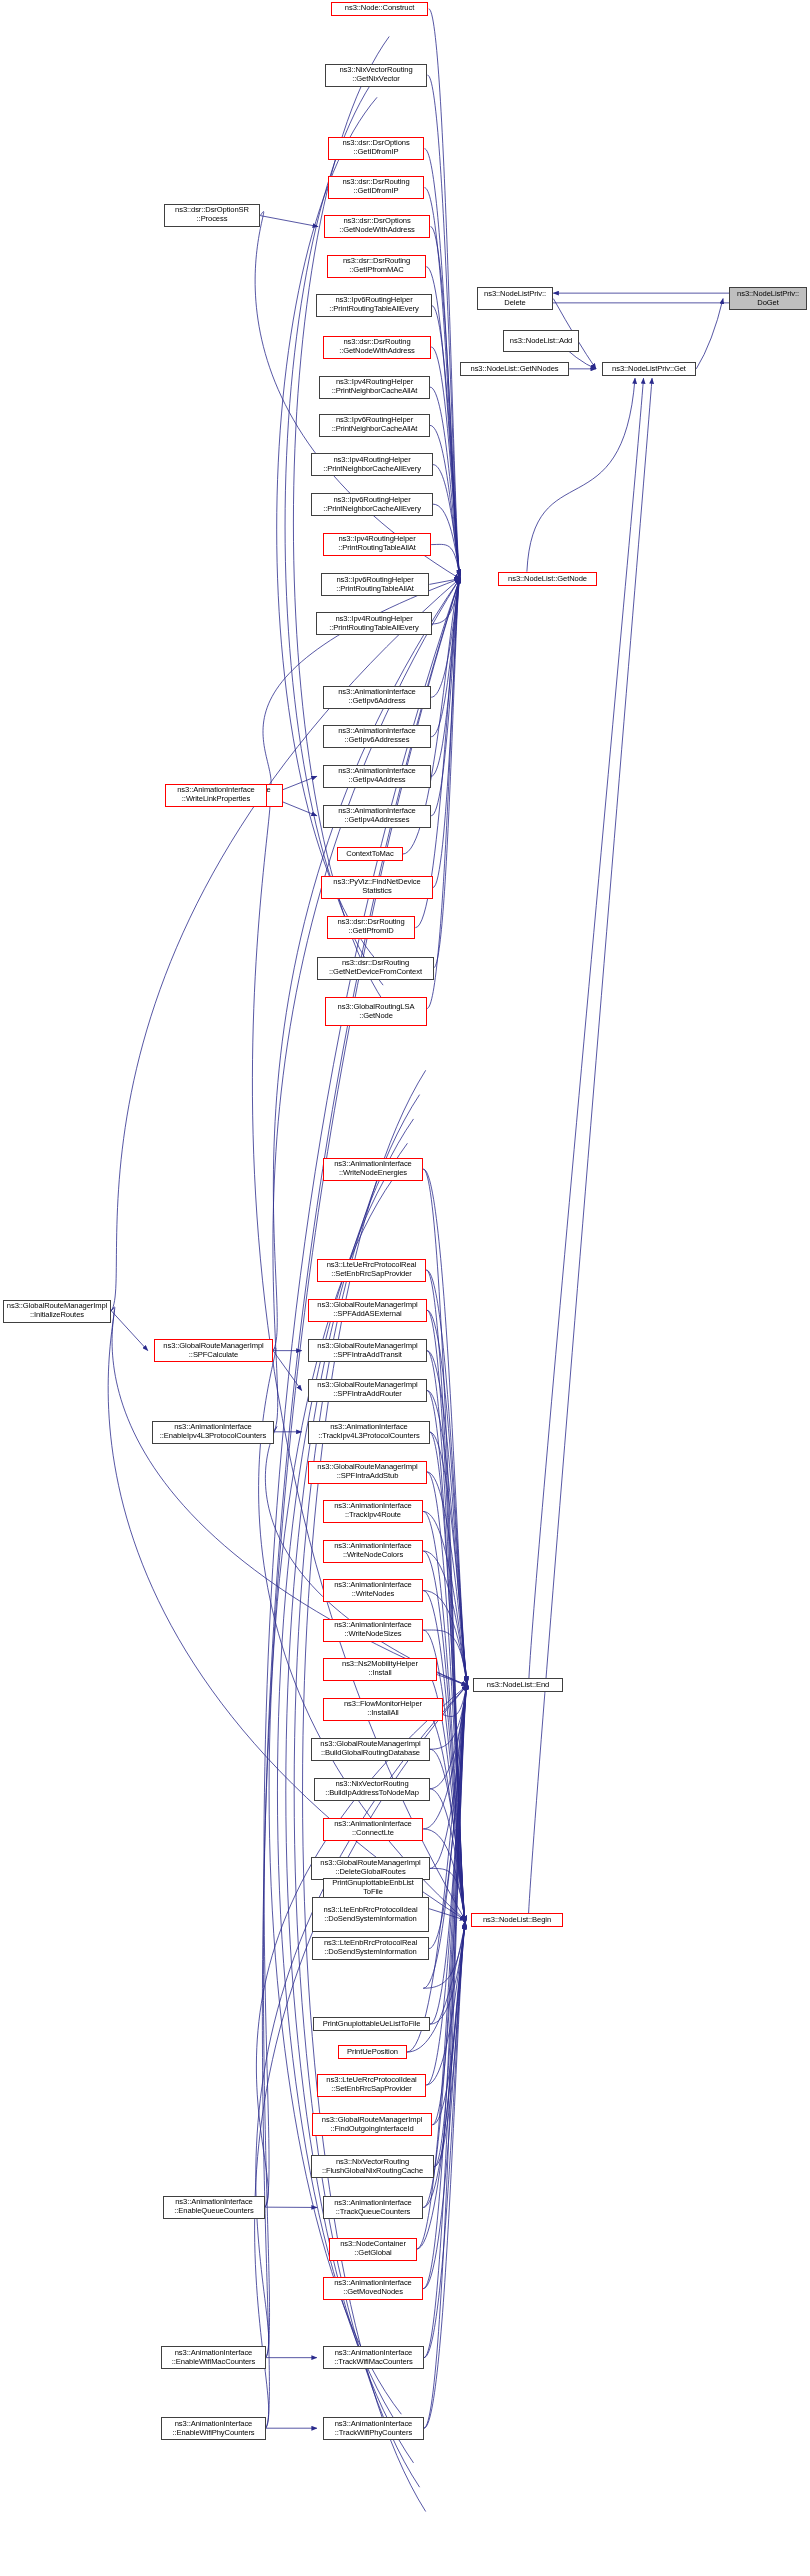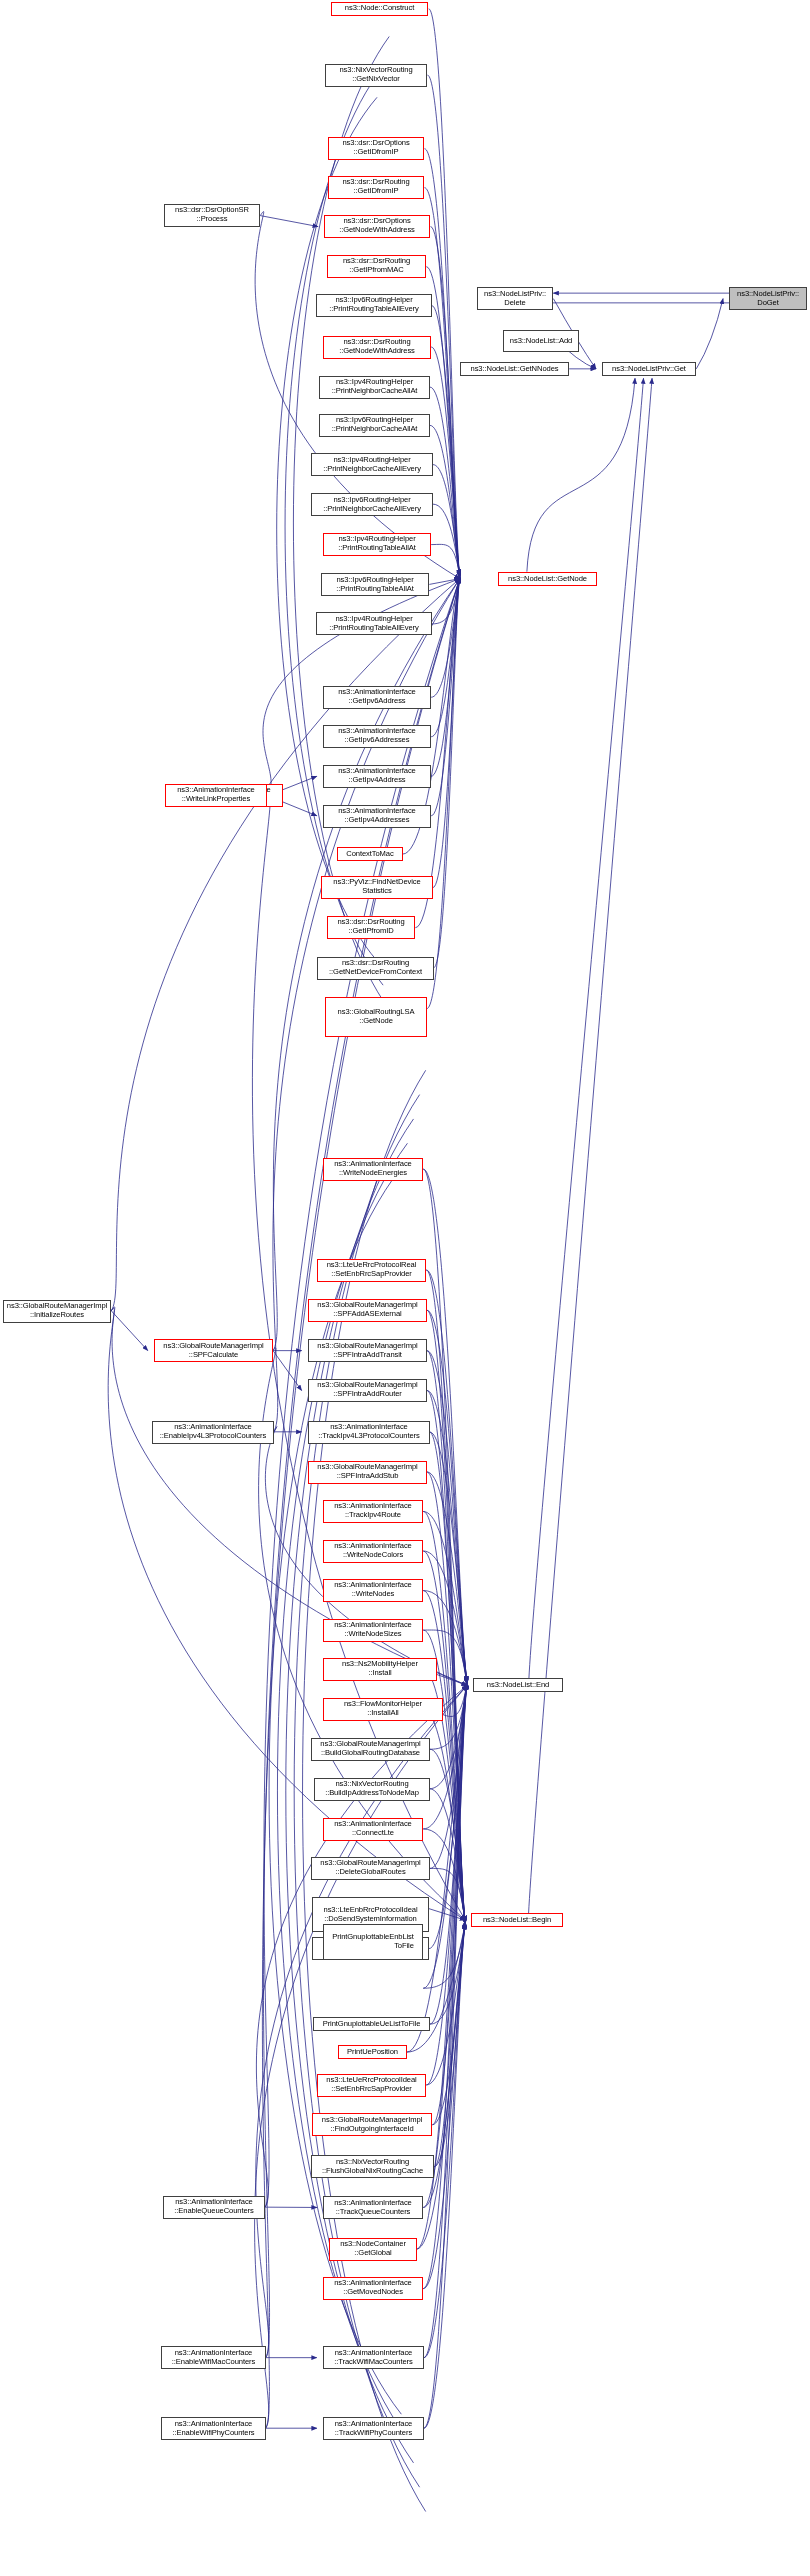--- a/index.html
+++ b/index.html
@@ -209,21 +209,21 @@
 ::GetIpv4Address</div>
     <div class="node thick" style="left: 323px; top: 805px; width: 108px; height: 22.5px;">ns3::AnimationInterface
 ::GetIpv4Addresses</div>
     <div class="node red" style="left: 337px; top: 847px; width: 66px; height: 14px;">ContextToMac</div>
     <div class="node red" style="left: 321px; top: 876px; width: 112px; height: 22.5px;">ns3::PyViz::FindNetDevice
 Statistics</div>
     <div class="node red" style="left: 327px; top: 916px; width: 88px; height: 22.5px;">ns3::dsr::DsrRouting
 ::GetIPfromID</div>
     <div class="node" style="left: 317px; top: 957px; width: 117px; height: 22.5px;">ns3::dsr::DsrRouting
 ::GetNetDeviceFromContext</div>
-    <div class="node red" style="left: 325px; top: 997px; width: 102px; height: 40px;">ns3::GlobalRoutingLSA
+    <div class="node red" style="left: 325px; top: 997px; width: 102px; height: 29px;">ns3::GlobalRoutingLSA
 ::GetNode</div>
     <div class="node" style="left: 477px; top: 287px; width: 76px; height: 23px;">ns3::NodeListPriv::
 Delete</div>
     <div class="node" style="left: 477px; top: 330px; width: 76px; height: 22px; margin-left: 26px;">ns3::NodeList::Add</div>
     <div class="node" style="left: 460px; top: 362px; width: 109px; height: 14px;">ns3::NodeList::GetNNodes</div>
     <div class="node" style="left: 602px; top: 362px; width: 94px; height: 14px;">ns3::NodeListPriv::Get</div>
     <div class="node cur" style="left: 729px; top: 287px; width: 78px; height: 23px;">ns3::NodeListPriv::
 DoGet</div>
     <div class="node red" style="left: 466px; top: 572px; width: 99px; height: 14px; margin-left: 32px;">ns3::NodeList::GetNode</div>
     <div class="node" style="left: 473px; top: 1678px; width: 90px; height: 14px;">ns3::NodeList::End</div>
@@ -265,21 +265,21 @@
     <div class="node" style="left: 314px; top: 1778px; width: 116px; height: 22.5px;">ns3::NixVectorRouting
 ::BuildIpAddressToNodeMap</div>
     <div class="node red" style="left: 323px; top: 1818px; width: 100px; height: 22.5px;">ns3::AnimationInterface
 ::ConnectLte</div>
     <div class="node" style="left: 311px; top: 1857px; width: 119px; height: 22.5px;">ns3::GlobalRouteManagerImpl
 ::DeleteGlobalRoutes</div>
     <div class="node" style="left: 312px; top: 1897px; width: 117px; height: 35px;">ns3::LteEnbRrcProtocolIdeal
 ::DoSendSystemInformation</div>
     <div class="node" style="left: 312px; top: 1937px; width: 117px; height: 22.5px;">ns3::LteEnbRrcProtocolReal
 ::DoSendSystemInformation</div>
-    <div class="node" style="left: 323px; top: 1924px; width: 100px; height: 36px; text-align: right;">PrintGnuplottableEnbList
+    <div class="node" style="left: 323px; top: 1878px; width: 100px; height: 20px;">PrintGnuplottableEnbList
 ToFile</div>
     <div class="node" style="left: 313px; top: 2017px; width: 117px; height: 14px;">PrintGnuplottableUeListToFile</div>
     <div class="node red" style="left: 338px; top: 2045px; width: 69px; height: 14px;">PrintUePosition</div>
     <div class="node red" style="left: 317px; top: 2074px; width: 109px; height: 22.5px;">ns3::LteUeRrcProtocolIdeal
 ::SetEnbRrcSapProvider</div>
     <div class="node red" style="left: 312px; top: 2113px; width: 120px; height: 23px;">ns3::GlobalRouteManagerImpl
 ::FindOutgoingInterfaceId</div>
     <div class="node thick" style="left: 311px; top: 2155px; width: 123px; height: 23px;">ns3::NixVectorRouting
 ::FlushGlobalNixRoutingCache</div>
     <div class="node thick" style="left: 323px; top: 2196px; width: 100px; height: 23px;">ns3::AnimationInterface

